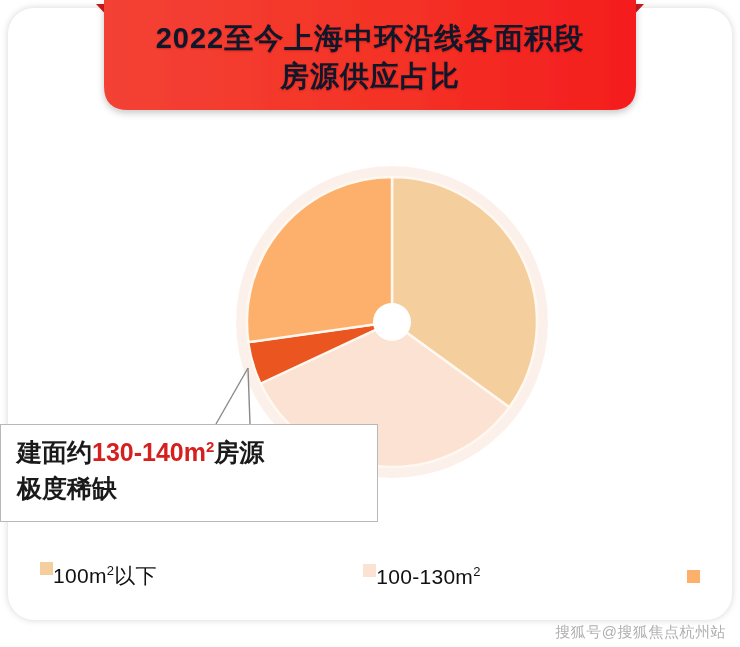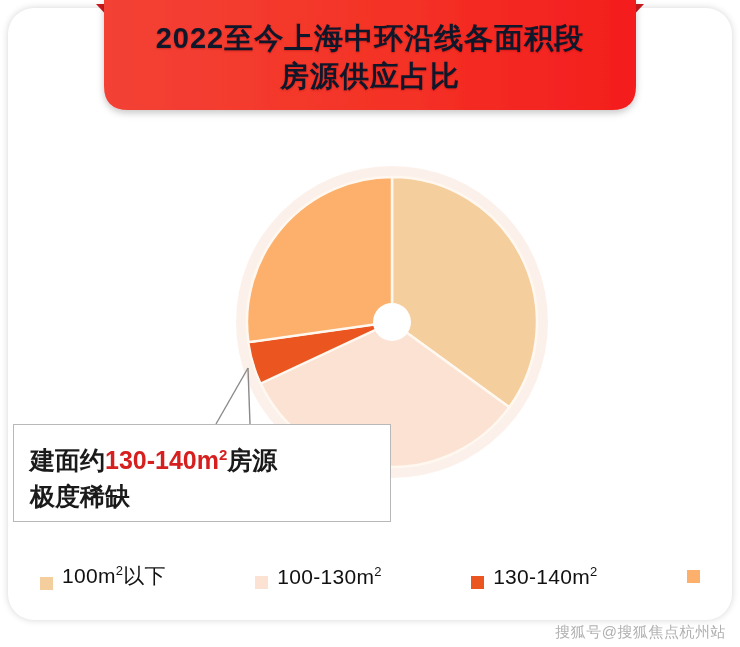--- a/index.html
+++ b/index.html
@@ -64,28 +64,28 @@
   .pie-area {
     position: absolute;
     left: 0; top: 0;
     width: 740px; height: 647px;
   }
   .pie-area svg { display:block; }
 
   
   .callout {
     position: absolute;
-    left: 13px;
+    left: 0;
     top: 424px;
     width: 378px;
     height: 98px;
     background: #ffffff;
     border: 1px solid #b8b8b8;
     box-sizing: border-box;
-    padding: 12px 0 0 16px;
+    padding: 4px 0 0 16px;
     z-index: 6;
   }
   .callout-line {
     font-size: 25px;
     font-weight: bold;
     color: #1a1a1a;
     line-height: 36px;
     white-space: nowrap;
   }
   .hl { color: #d61f1f; }
@@ -97,22 +97,21 @@
     left: 40px;
     top: 562px;
     width: 660px;
     display: flex;
     align-items: center;
     justify-content: space-between;
     z-index: 5;
   }
   .legend-item {
     display: flex;
-    align-items: flex-end;
-    gap: 9px;
+    align-items: flex-start;
   }
   .legend-swatch {
     width: 13px;
     height: 13px;
     flex: 0 0 auto;
   }
   .legend-label {
     font-size: 21px;
     color: #111111;
     white-space: nowrap;
@@ -195,23 +194,19 @@
   <div class="legend">
     <div class="legend-item">
       <span class="legend-swatch" style="background:#F5CE9D"></span>
       <span class="legend-label"><span>100m</span><span class="sup2">2</span><span>以下</span></span>
     </div>
     <div class="legend-item">
       <span class="legend-swatch" style="background:#FBE2D2"></span>
       <span class="legend-label"><span>100-130m</span><span class="sup2">2</span><span></span></span>
     </div>
     <div class="legend-item">
-      <span class="legend-swatch" style="background:#EA5520"></span>
-      <span class="legend-label"><span>130-140m</span><span class="sup2">2</span><span></span></span>
-    </div>
-    <div class="legend-item">
       <span class="legend-swatch" style="background:#FDB06B"></span>
     </div>
   </div>
 
   <div class="watermark">搜狐号@搜狐焦点杭州站</div>
 
 </div>
 
 </body></html>

